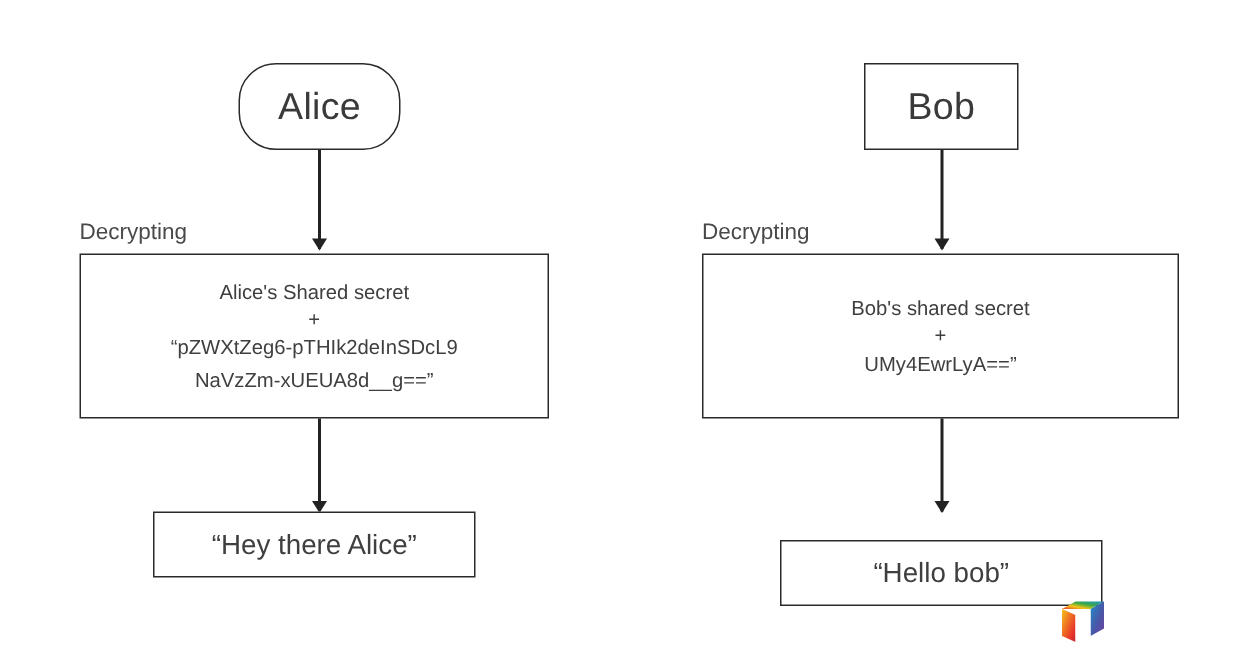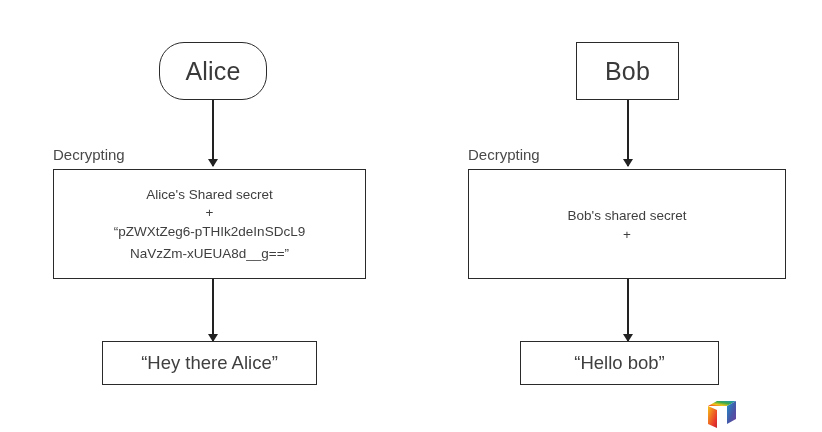--- a/index.html
+++ b/index.html
@@ -110,25 +110,26 @@
     <span>“Hey there Alice”</span>
   </div>
 
   <div class="arrow" style="left:627px; top:100px; height:66px;"></div>
 
   <div class="stage-label" style="left:468px; top:146px;">Decrypting</div>
 
   <div class="box secret-box" style="left:468px; top:169px; width:318px; height:110px;">
     <span class="secret-title">Bob's shared secret</span>
     <span class="secret-plus">+</span>
+    <span class="secret-cipher">UMy4EwrLyA==”</span>
   </div>
 
   <div class="arrow" style="left:627px; top:279px; height:62px;"></div>
 
-  <div class="box msg-box" style="left:520px; top:341px; width:199px; height:44px;">
+  <div class="box msg-box" style="left:520px; top:360px; width:215px; height:44px;">
     <span>“Hello bob”</span>
   </div>
 
   <svg id="logo" viewBox="0 0 32 32">
     <defs>
       <linearGradient id="gLeft" x1="0" y1="0" x2="1" y2="1">
         <stop offset="0%" stop-color="#f5c518"></stop>
         <stop offset="35%" stop-color="#f07c22"></stop>
         <stop offset="75%" stop-color="#e8352c"></stop>
         <stop offset="100%" stop-color="#c0272d"></stop>

